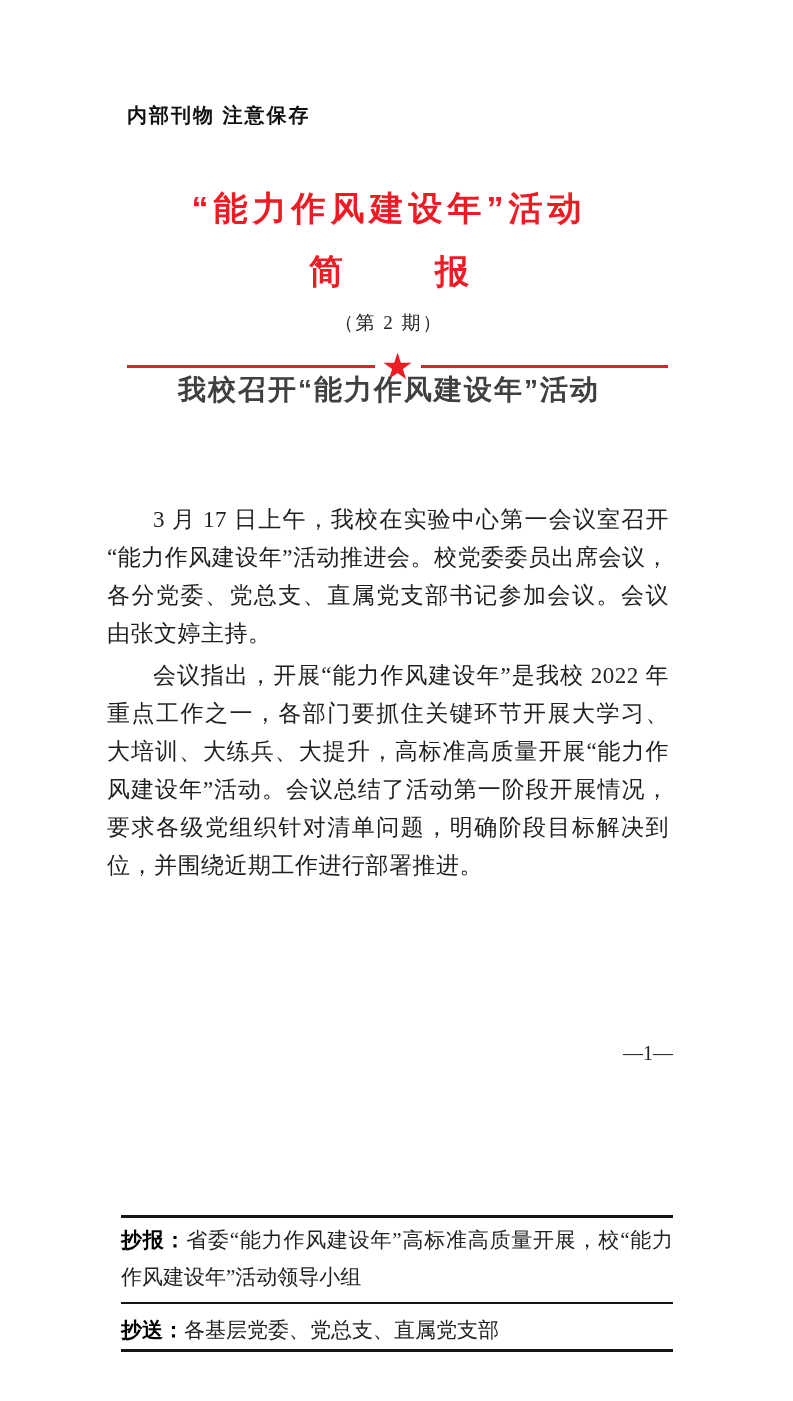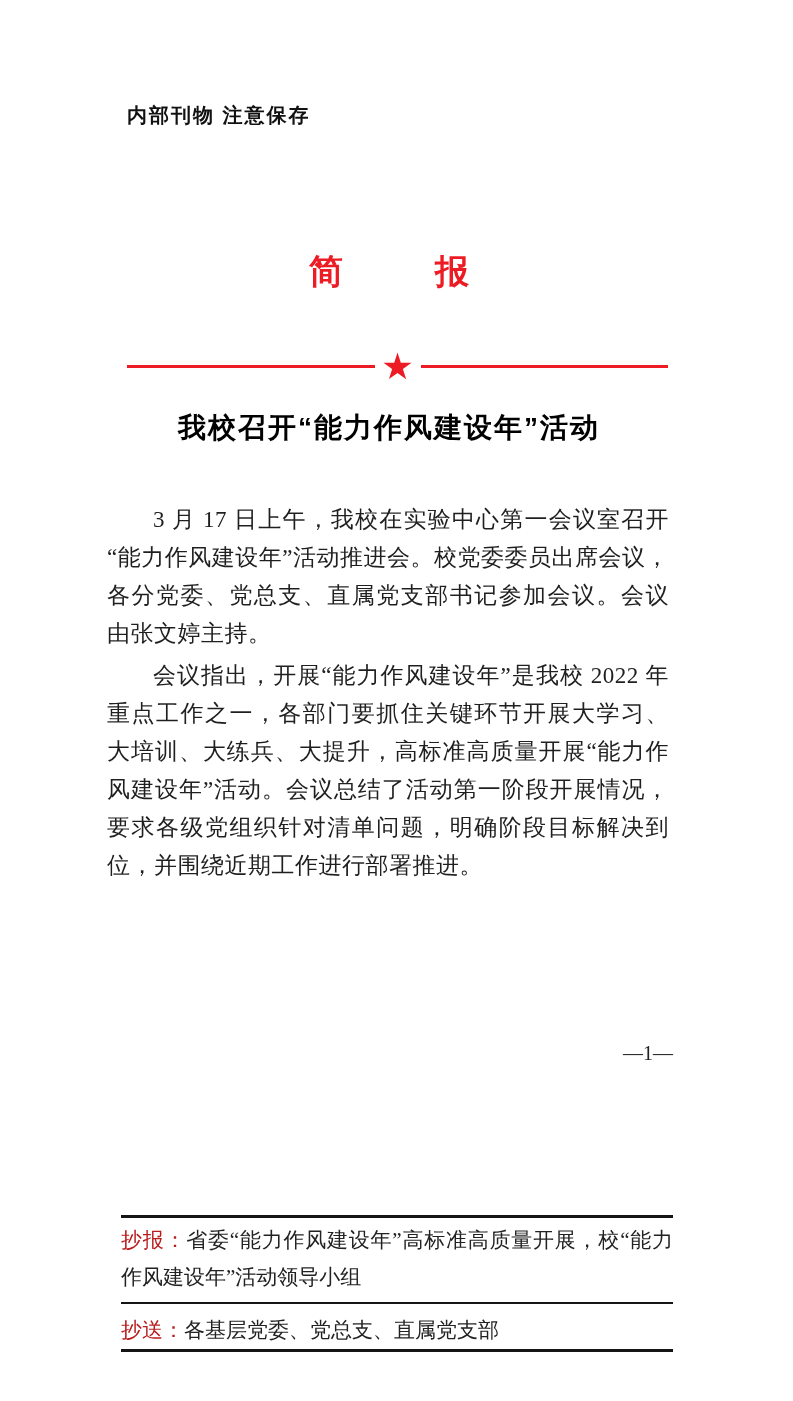--- a/index.html
+++ b/index.html
@@ -74,28 +74,28 @@
   .divider .star {
     color: var(--accent-red, #ed1c24);
     font-size: 32px;
     line-height: 30px;
     padding: 0 7px;
   }
   .article-title {
     position: absolute;
     left: 105px;
     width: 568px;
-    top: 409px;
+    top: 371px;
     text-align: center;
     font-family: "Liberation Sans", sans-serif;
     font-weight: bold;
     font-size: 28px;
     letter-spacing: 2px;
     line-height: 38px;
-    color: #000000;
+    color: #404040;
   }
   .body-text {
     position: absolute;
     left: 103px;
     width: 570px;
     top: 497px;
     font-size: 23px;
     line-height: 38px;
     letter-spacing: 0.5px;
     text-align: justify;
@@ -125,38 +125,40 @@
     padding: 4px 0 6px;
     line-height: 37px;
     border-bottom: 2px solid #151515;
     text-align: justify;
   }
   .footer-row-2 {
     padding: 12px 0 5px;
     line-height: 28px;
   }
   .footer-label {
-    font-weight: normal;
-    color: #b91c1c;
+    font-weight: bold;
+    color: #000000;
     margin-top: 37px;
   }
 </style>
 </head>
 <body>
 
 <div class="page">
 
   <div class="header-note">内部刊物 注意保存</div>
 
+  <div class="masthead-title-1">“能力作风建设年”活动</div>
 
   <div class="masthead-title-2">
     <span>简</span>
     <span>报</span>
   </div>
 
+  <div class="issue-label">（第 2 期）</div>
 
   <div class="divider">
     <span class="seg"></span>
     <span class="star">★</span>
     <span class="seg"></span>
   </div>
 
   <div class="article-title">
     <div>我校召开“能力作风建设年”活动</div>
   </div>

